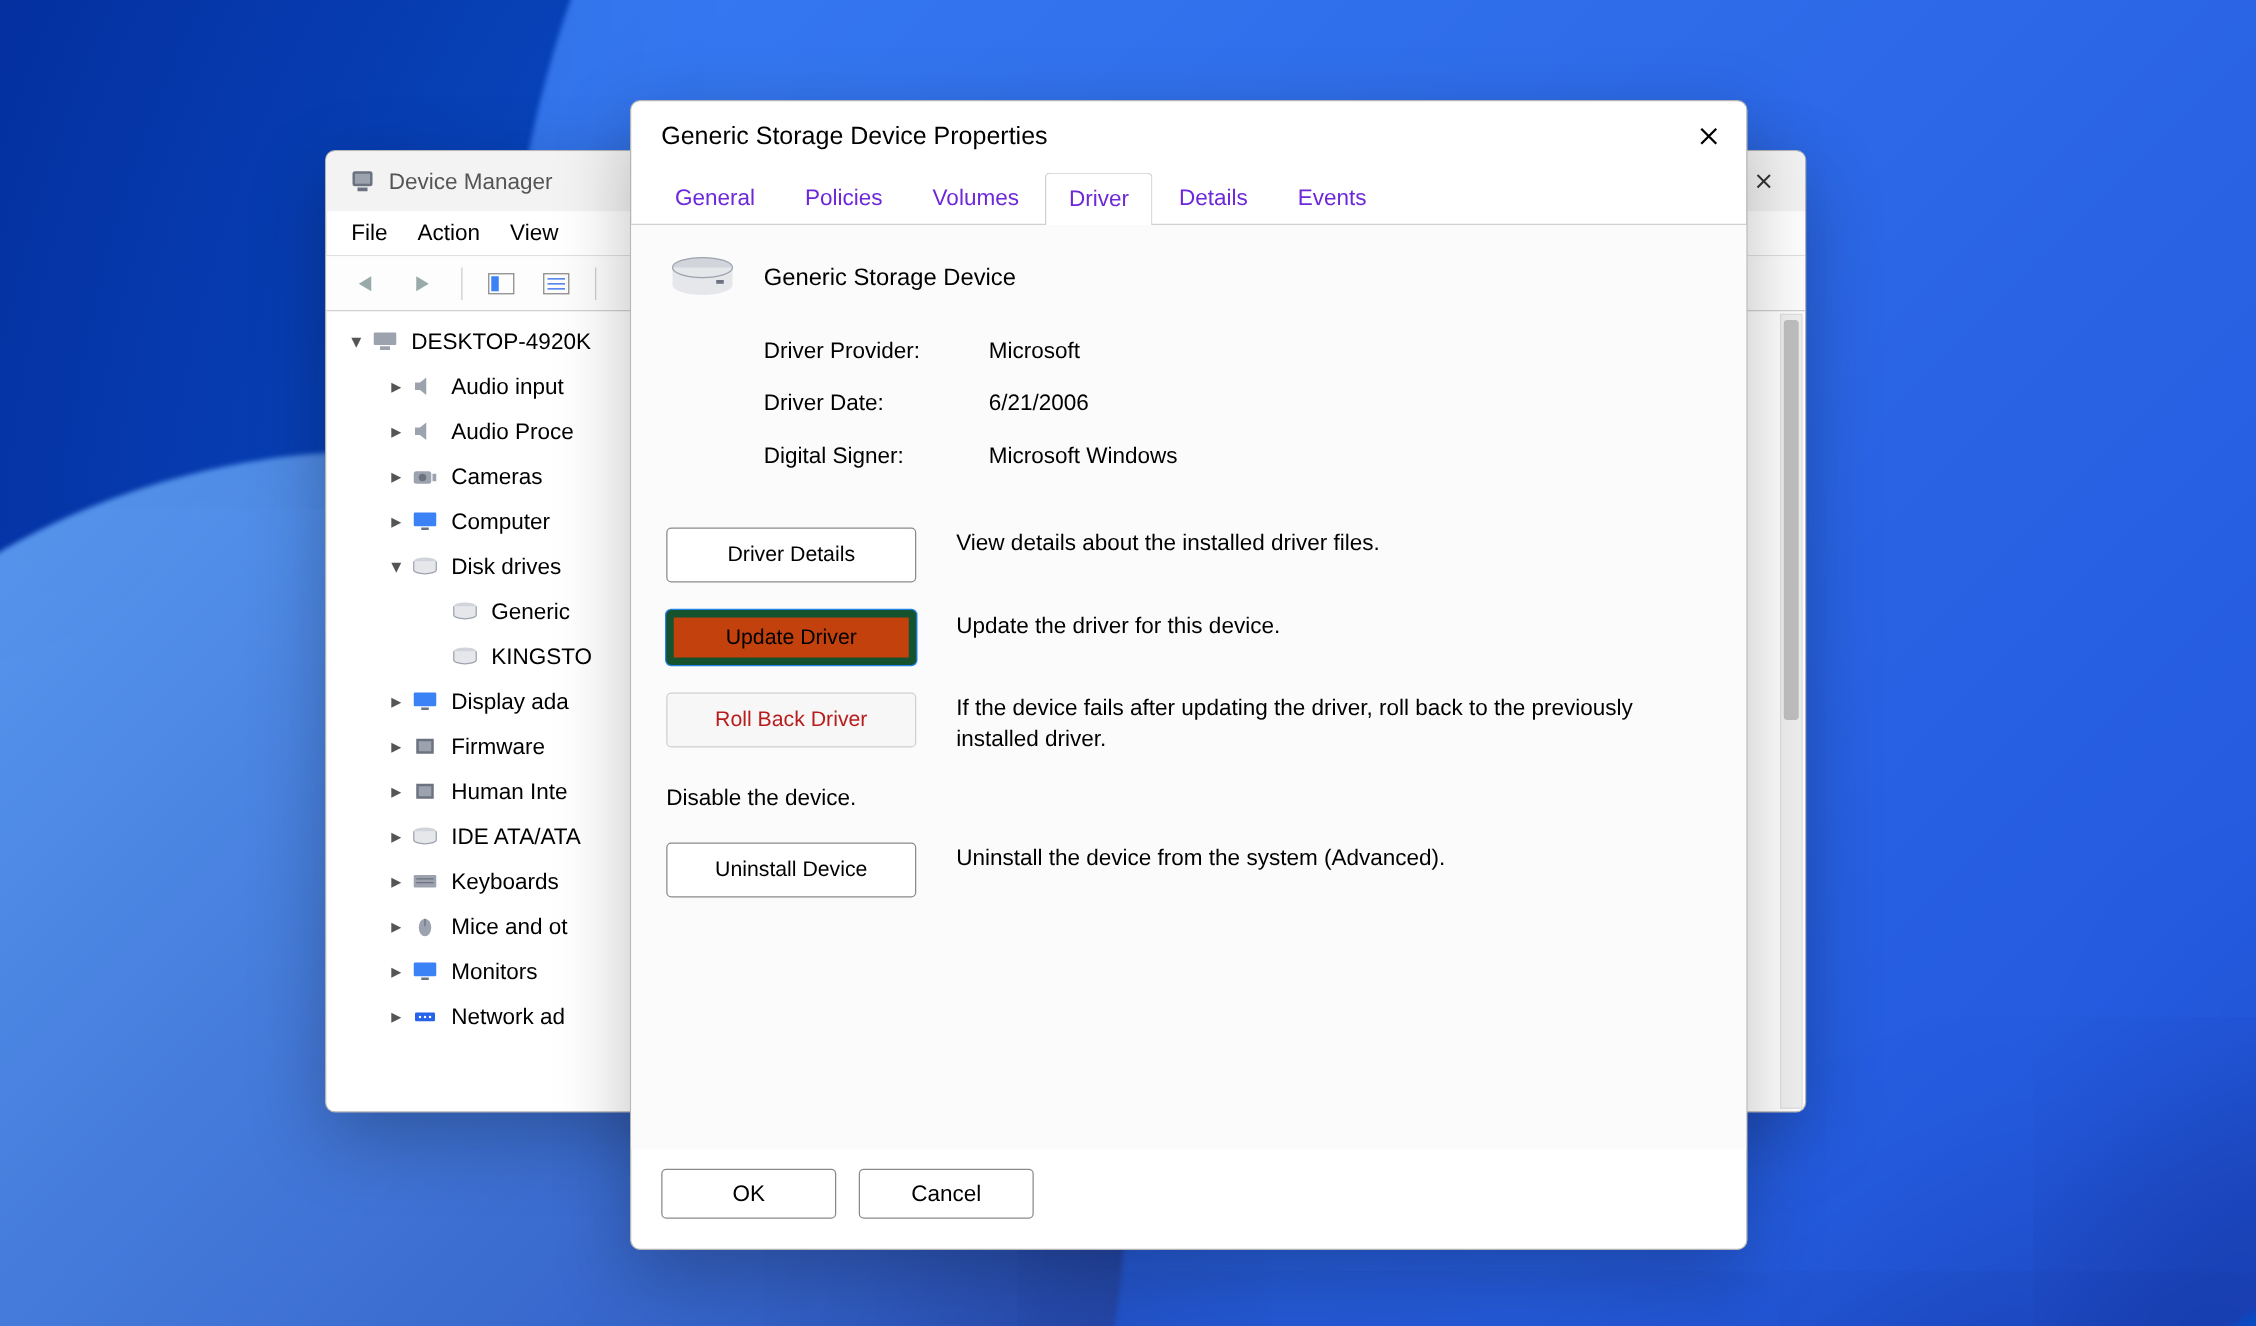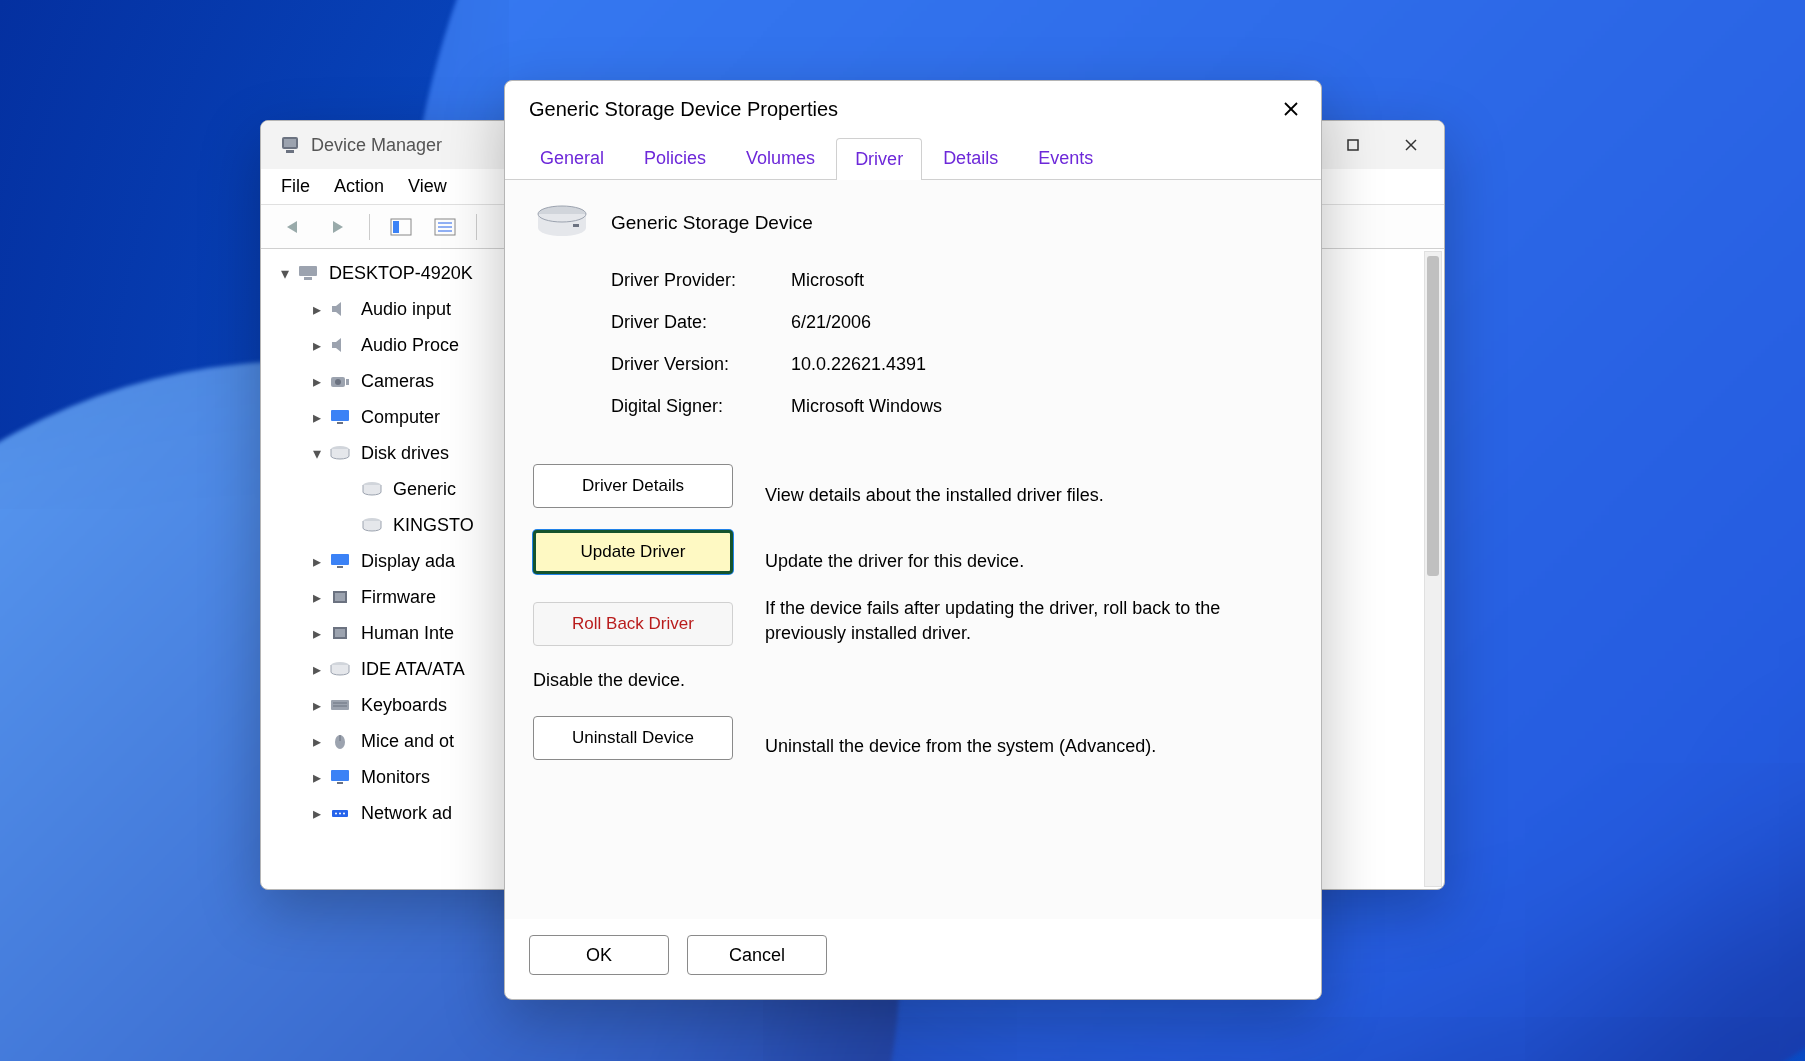--- a/index.html
+++ b/index.html
@@ -60,21 +60,21 @@
   .tree-row { display:flex; align-items:center; height:36px; font-size:18px; color:#000; }
   .chevron { width:20px; display:inline-flex; justify-content:center; color:#555; font-size:12px; }
   .chevron.down::before { content:"▾"; font-size:16px; }
   .chevron.right::before { content:"▸"; font-size:16px; }
   .chevron.none::before { content:""; }
   .node-icon { width:26px; height:20px; margin-right:8px; display:inline-flex; align-items:center; justify-content:center; }
   .tree-children { padding-left:32px; }
 
   
   .props {
-    top:80px; left:504px; width:818px; height:920px;
+    top:80px; left:504px; width:894px; height:920px;
     z-index:2;
     display:flex; flex-direction:column;
     background:#fff;
     overflow:visible;
   }
   .props-titlebar { height:56px; display:flex; align-items:center; padding:0 8px 0 24px; }
   .props-title { flex:1; font-size:20px; color:#000; }
   .props-close { width:44px; height:36px; display:flex; align-items:center; justify-content:center; cursor:pointer; color:#000; background:transparent; border:none; border-radius:4px; }
 
   .tabs { display:flex; gap:2px; padding:0 16px; border-bottom:1px solid #d0d0d0; }
@@ -85,23 +85,23 @@
   .dev-header { display:flex; align-items:center; gap:20px; margin-bottom:26px; }
   .dev-icon { width:58px; height:42px; }
   .dev-name { font-size:19px; }
 
   .info-rows { margin-left:78px; margin-bottom:26px; }
   .info-row { display:flex; height:42px; align-items:flex-start; font-size:18px; }
   .info-label { width:180px; color:#000; }
   .info-value { color:#000; }
 
   .action-rows { display:flex; flex-direction:column; gap:22px; }
-  .action-row { display:flex; align-items:flex-end; gap:32px; }
+  .action-row { display:flex; align-items:flex-start; gap:32px; }
   .action-btn { width:200px; height:44px; border:1px solid #8a8a8a; border-radius:4px; background:#fff; font-size:17px; color:#000; cursor:pointer; }
-  .action-btn.selected { background:#fef9c3; border:3px solid #14532d; box-shadow:0 0 0 1px #2182e8; }
+  .action-btn.selected { background:#c2410c; border:6px solid #14532d; box-shadow:0 0 0 1px #2182e8; }
   .action-btn:disabled { color:#b91c1c; border-color:#d0d0d0; background:#f7f7f7; cursor:default; }
   .action-desc { flex:1; font-size:18px; line-height:1.4; }
 
   .dialog-buttons { display:flex; gap:18px; padding:16px 24px 24px 24px; }
   .dlg-btn { width:140px; height:40px; border:1px solid #8a8a8a; border-radius:4px; background:#fff; font-size:18px; cursor:pointer; }
 
   
   svg { display:block; }
 </style>
 </head>
@@ -419,24 +419,20 @@
     <div class="info-rows">
       <div class="info-row">
           <span class="info-label">Driver Provider:</span>
           <span class="info-value">Microsoft</span>
         </div>
       <div class="info-row">
           <span class="info-label">Driver Date:</span>
           <span class="info-value">6/21/2006</span>
         </div>
       <div class="info-row">
-          <span class="info-label">Driver Version:</span>
-          <span class="info-value">10.0.22621.4391</span>
-        </div>
-      <div class="info-row">
           <span class="info-label">Digital Signer:</span>
           <span class="info-value">Microsoft Windows</span>
         </div>
     </div>
 
     <div class="action-rows">
       <div class="action-row">
         <button class="action-btn">Driver Details</button>
         <span class="action-desc">View details about the installed driver files.</span>
       </div>

